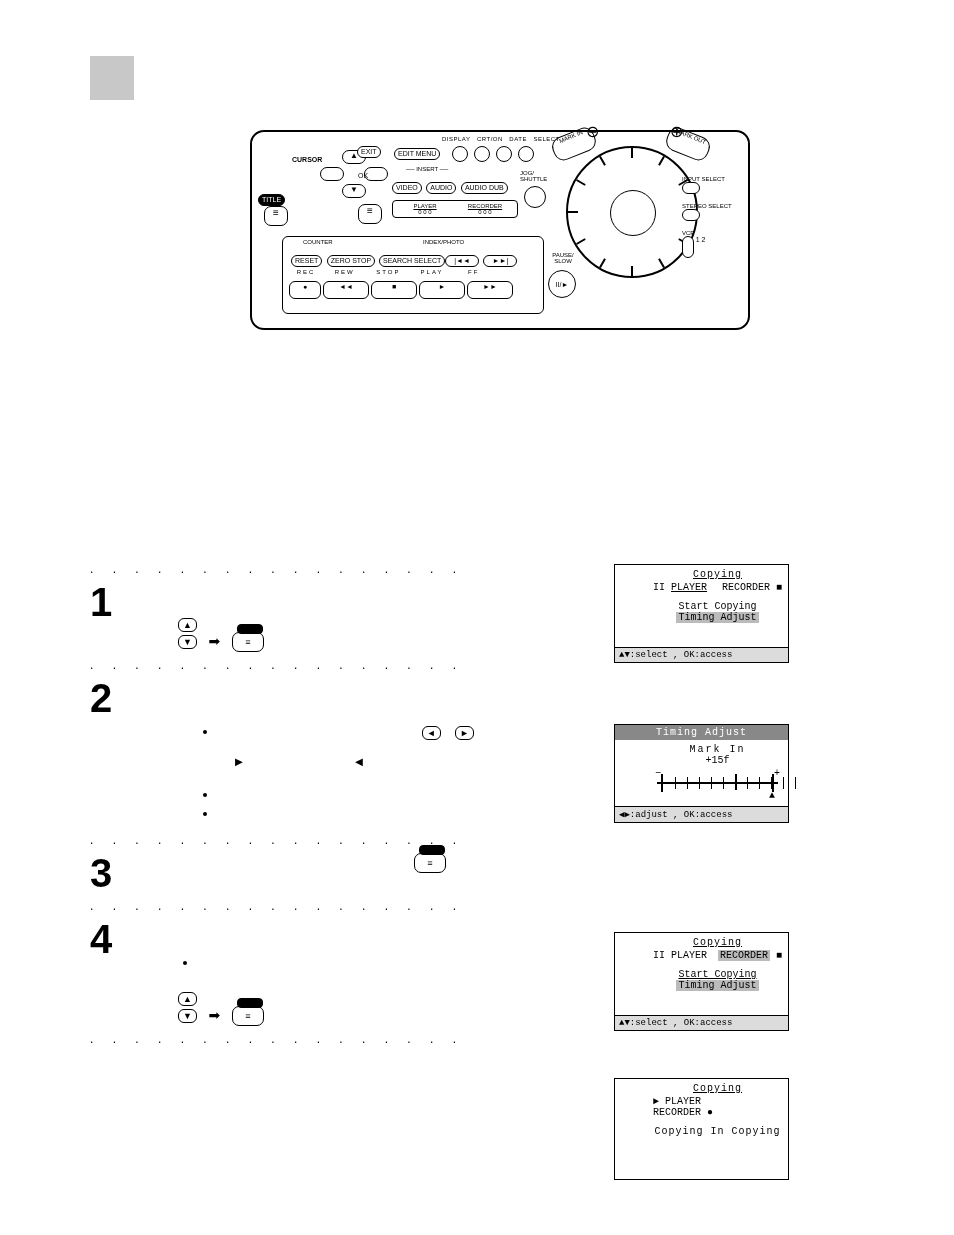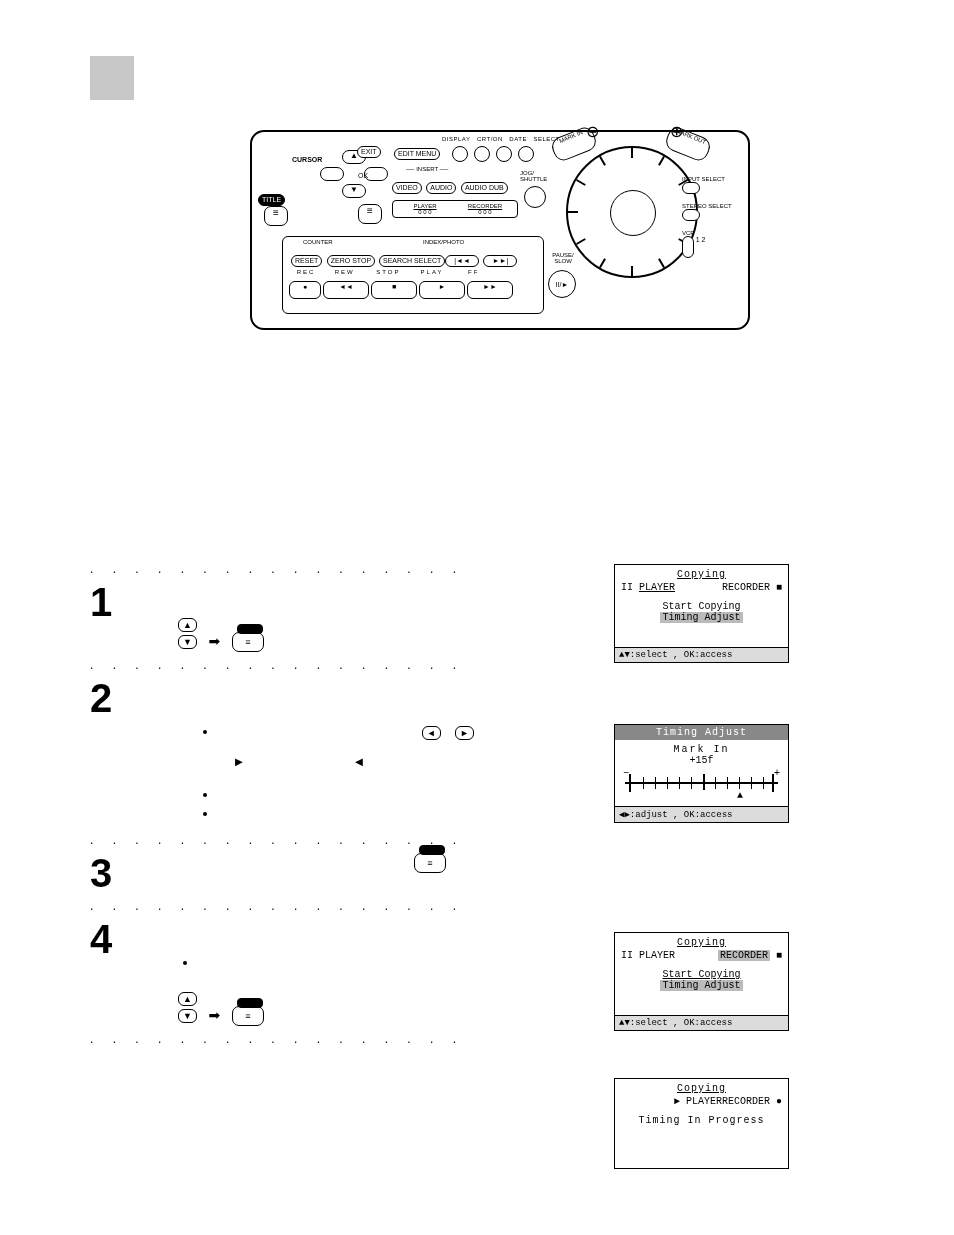--- a/index.html
+++ b/index.html
@@ -176,20 +176,21 @@
     position:absolute;
     left:614px;
     width:175px;
     border:1px solid #000;
     font-family: "Courier New", monospace;
     font-size:10px;
     box-sizing:border-box;
   }
   .osd-inner {
     padding:4px 6px;
+    margin-left:32px;
   }
   .osd-footer {
     border-top:1px solid #000;
     background:#dcdcdc;
     font-size:9px;
     padding:2px 4px;
   }
   .osd-title {
     text-align:center;
     font-size:10px;
@@ -493,22 +494,22 @@
       <div style="text-align:center;margin-top:8px;"><span style="text-decoration:underline;">Start Copying</span></div>
       <div style="text-align:center;"><span class="hl">Timing Adjust</span></div>
       <div style="height:20px;"></div>
     </div>
     <div class="osd-footer">▲▼:select , OK:access</div>
   </div>
 
   <div class="osd" style="top:1078px;">
     <div class="osd-inner">
       <div class="osd-title">Copying</div>
-      <div style="display:flex;justify-content:flex-end;">
+      <div style="display:flex;justify-content:flex-end;flex-direction:column;">
         <span><span>►</span>&nbsp;<span>PLAYER</span></span>
         <span><span>RECORDER</span>&nbsp;<span>●</span></span>
       </div>
-      <div style="text-align:center;margin-top:8px;letter-spacing:1px;">Timing In Progress</div>
+      <div style="text-align:center;margin-top:8px;letter-spacing:1px;">Copying In Copying</div>
       <div style="height:38px;"></div>
     </div>
   </div>
 
 </div>
 
 </body></html>

